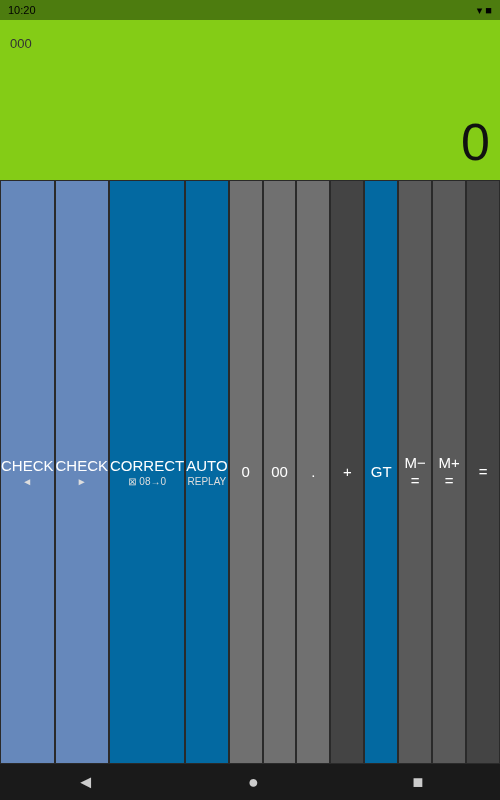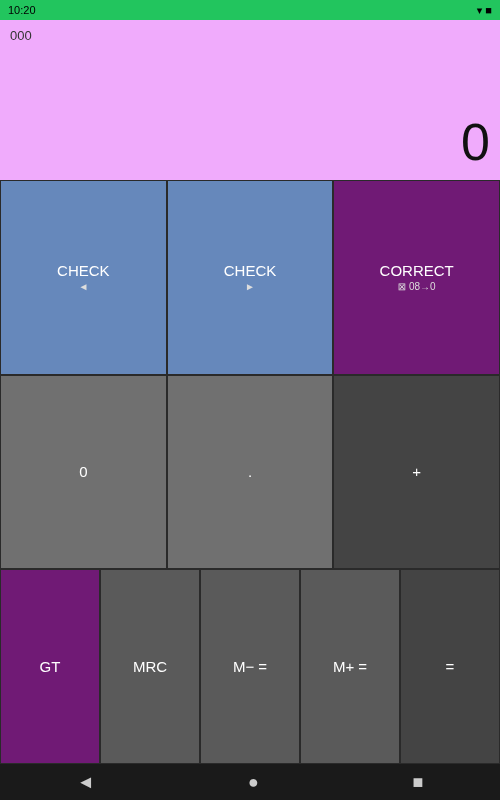--- a/index.html
+++ b/index.html
@@ -8,58 +8,58 @@
       height: 800px;
       overflow: hidden;
       font-family: Arial, sans-serif;
       background: #000;
       display: flex;
       flex-direction: column;
     }
 
     
     #status-bar {
-      background: #22c55e;
+      background: #4d7c0f;
       color: #000;
       font-size: 11px;
       padding: 2px 8px;
       display: flex;
       justify-content: space-between;
       align-items: center;
       height: 20px;
       flex-shrink: 0;
     }
 
     
     #display-area {
-      background: #f0abfc;
+      background: #84cc16;
       flex: 0 0 160px;
       display: flex;
       flex-direction: column;
       position: relative;
-      padding: 8px 10px;
+      padding: 16px 10px;
     }
     #tape-display {
       font-size: 13px;
       color: #333;
     }
     #main-display {
       position: absolute;
       right: 10px;
       bottom: 8px;
       font-size: 52px;
       font-weight: 400;
       color: #111;
     }
 
     
     #calc-body {
       flex: 1;
       display: flex;
-      flex-direction: column;
+      flex-direction: row;
       background: #3a3a3a;
     }
 
     .btn-row {
       display: flex;
       flex: 1;
     }
 
     .btn {
       flex: 1;
@@ -71,21 +71,21 @@
       cursor: pointer;
       font-size: 15px;
       font-weight: 500;
       color: #fff;
       background: #4a4a4a;
       user-select: none;
       line-height: 1.2;
       text-align: center;
     }
 
-    .btn-dark { background: #701a75; }
+    .btn-dark { background: #0369a1; }
     .btn-medium { background: #5a5a5a; }
     .btn-light { background: #707070; }
     .btn-blue { background: #6688bb; }
     .btn-orange { background: #e8873a; }
     .btn-darkgray { background: #444; }
 
     .btn .sub-label {
       font-size: 10px;
       margin-top: 1px;
       color: #ddd;
@@ -125,38 +125,42 @@
         <span class="sub-label">◄</span>
       </div>
       <div class="btn btn-blue">
         <span>CHECK</span>
         <span class="sub-label">►</span>
       </div>
       <div class="btn btn-dark">
         <span>CORRECT</span>
         <span class="sub-label">⊠ 08→0</span>
       </div>
+      <div class="btn btn-dark">
+        <span>AUTO</span>
+        <span class="sub-label">REPLAY</span>
+      </div>
     </div>
     <div class="btn-row">
       <div class="btn btn-light">
         <span>0</span>
+      </div>
+      <div class="btn btn-light">
+        <span>00</span>
       </div>
       <div class="btn btn-light">
         <span>.</span>
       </div>
       <div class="btn btn-darkgray">
         <span>+</span>
       </div>
     </div>
     <div class="btn-row">
       <div class="btn btn-dark">
         <span>GT</span>
-      </div>
-      <div class="btn btn-medium">
-        <span>MRC</span>
       </div>
       <div class="btn btn-medium">
         <span>M− =</span>
       </div>
       <div class="btn btn-medium">
         <span>M+ =</span>
       </div>
       <div class="btn btn-darkgray">
         <span>=</span>
       </div>

